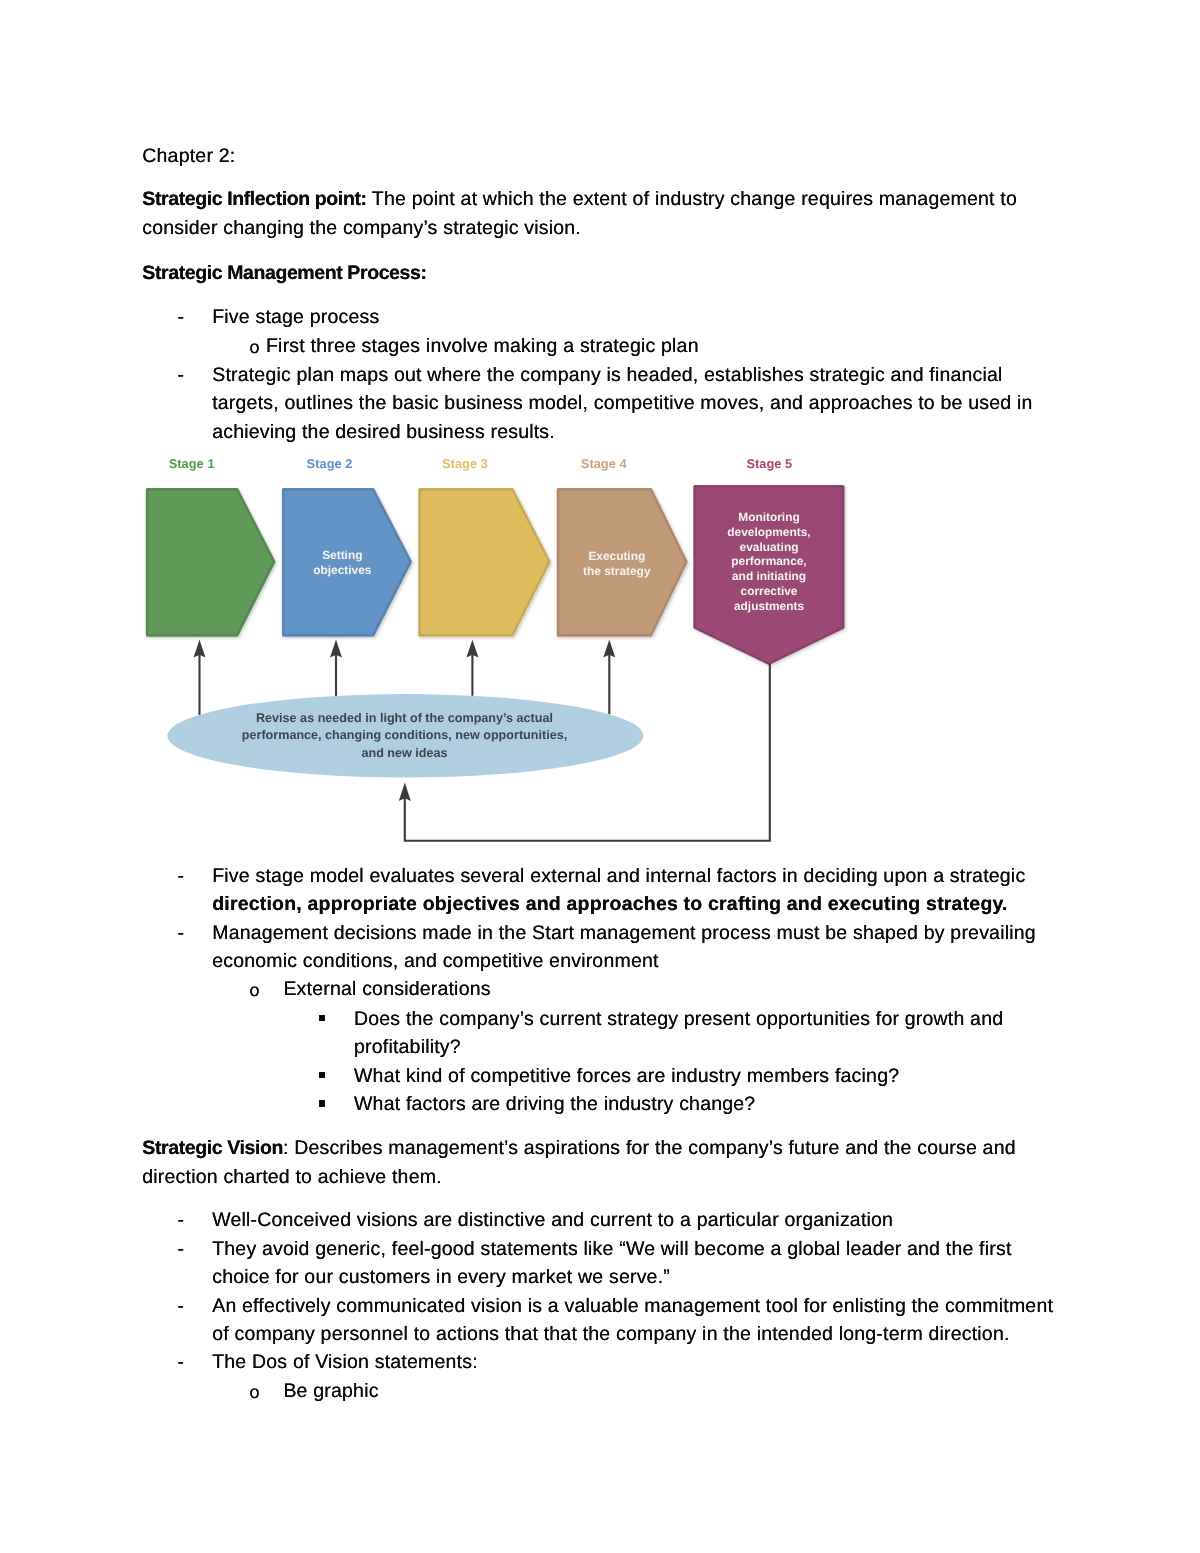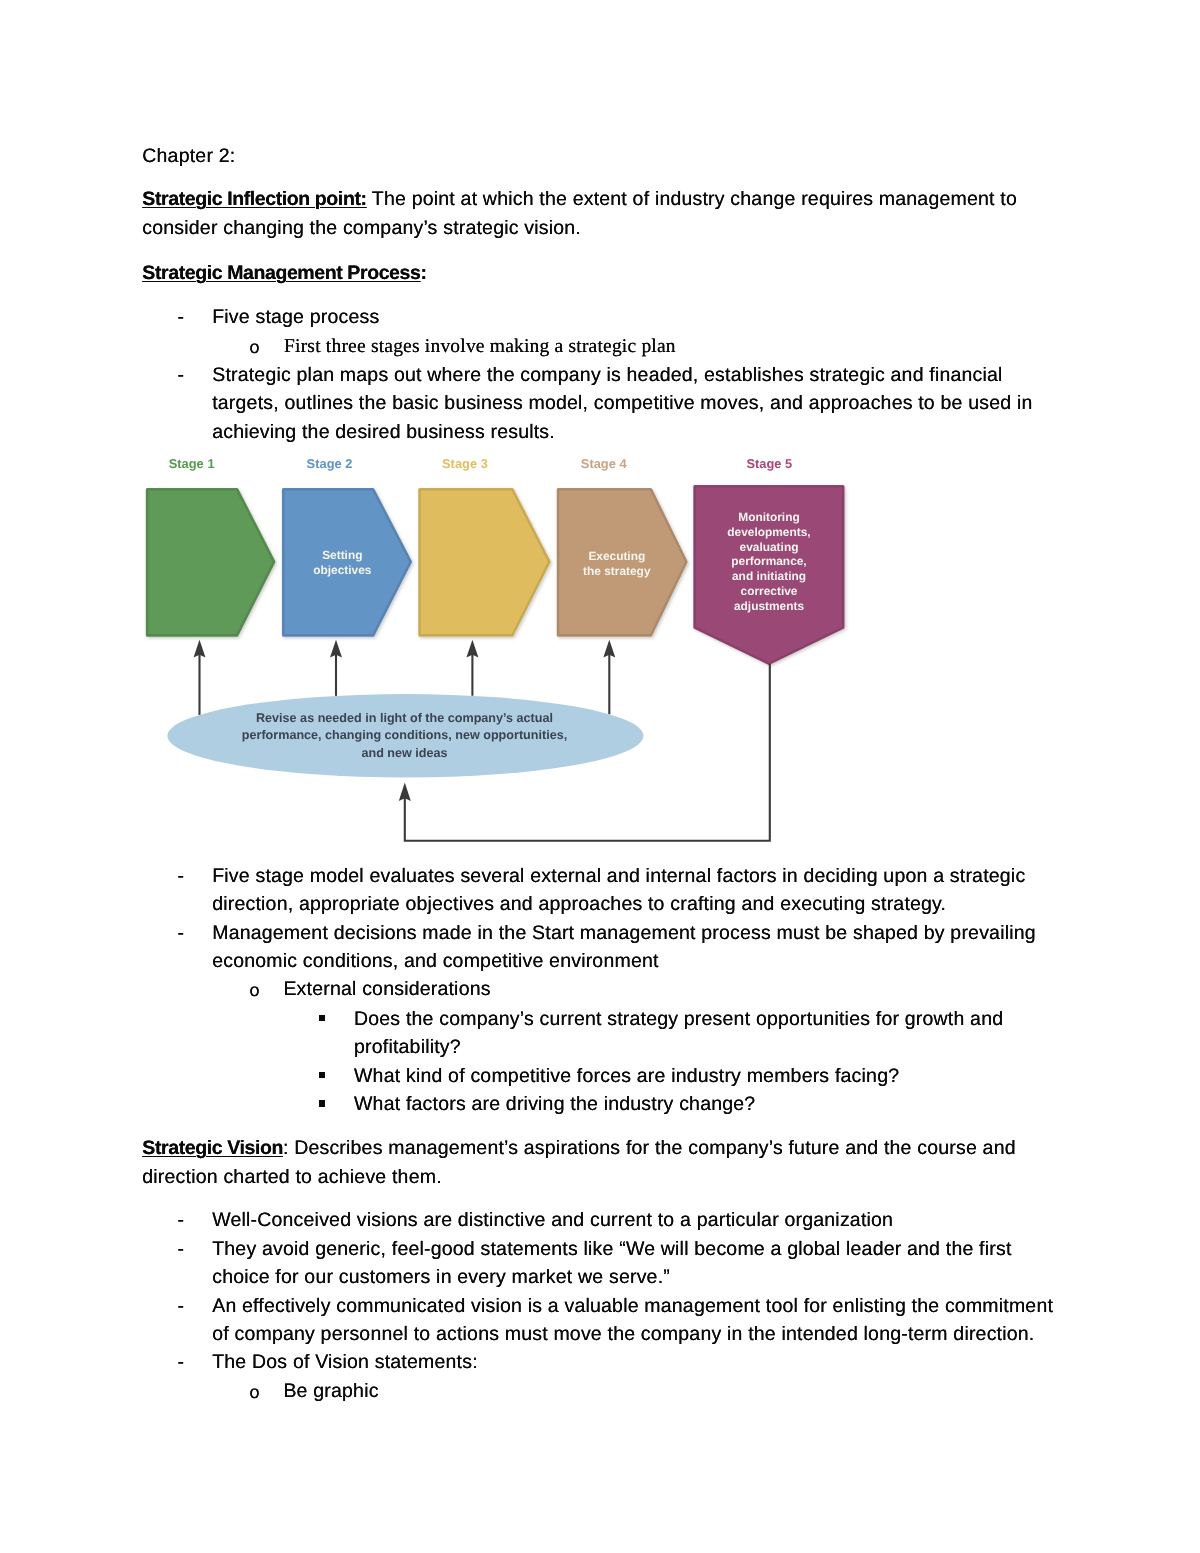--- a/index.html
+++ b/index.html
@@ -6,21 +6,21 @@
   html,body{margin:0;padding:0;background:#ffffff;}
   body{width:1200px;height:1553px;overflow:hidden;
        font-family:"Liberation Sans",sans-serif;color:#000;
        -webkit-font-smoothing:antialiased;text-rendering:geometricPrecision;}
   .page{position:relative;width:1200px;height:1553px;background:#fff;opacity:0.9999;}
 
   
   .ln{position:absolute;font-size:19.5px;line-height:29px;letter-spacing:0.2px;
       white-space:pre;color:#0a0a0a;text-shadow:0 0 0.62px rgba(0,0,0,0.95);}
   .ln.bd{font-weight:bold;letter-spacing:-0.4px;}
-  .ln.bd.u{text-decoration:underline;text-underline-offset:1.8px;
+  .ln.bd.u{text-underline-offset:1.8px;
            text-decoration-thickness:1.1px;}
   .sq{position:absolute;background:#0a0a0a;width:6.5px;height:6.5px;}
   .ln.mk-o{font-size:17.9px;line-height:26.6px;}
 
   
   #figure{position:absolute;left:0;top:0;width:1200px;height:1366px;
           filter:blur(0.55px);}
   #diagram{position:absolute;left:0;top:0;width:1200px;height:1553px;
            pointer-events:none;}
   .stagelabel{position:absolute;font-size:12.8px;font-weight:bold;line-height:0;
@@ -107,29 +107,29 @@
     <div class="ln bd u" style="left:142.3px;top:185.2px;">Strategic Inflection point:</div>
     <div class="ln" style="top:185.2px;left:366.6px;"> The point at which the extent of industry change requires management to</div>
     <div class="ln" style="left:142.3px;top:214px;">consider changing the company’s strategic vision.</div>
 
     <div class="ln bd u" style="left:142.3px;top:258.8px;">Strategic Management Process</div>
     <div class="ln bd" style="top:258.8px;left:420.5px;">:</div>
 
     <div class="ln" style="left:177.5px;top:303px;">-</div>
     <div class="ln" style="left:212.2px;top:303px;">Five stage process</div>
     <div class="ln mk-o" style="left:249.4px;top:333.65px;">o</div>
-    <div class="ln" style="left:284px;top:331.7px;font-family:Liberation Serif, serif;">First three stages involve making a strategic plan</div>
+    <div class="ln" style="left:266px;top:331.7px;">First three stages involve making a strategic plan</div>
     <div class="ln" style="left:177.5px;top:360.7px;">-</div>
     <div class="ln" style="left:212.2px;top:360.7px;">Strategic plan maps out where the company is headed, establishes strategic and financial</div>
     <div class="ln" style="left:212.2px;top:389.2px;">targets, outlines the basic business model, competitive moves, and approaches to be used in</div>
     <div class="ln" style="left:212.2px;top:417.7px;">achieving the desired business results.</div>
 
     <div class="ln" style="left:177.5px;top:861.8px;">-</div>
     <div class="ln" style="left:212.2px;top:861.8px;">Five stage model evaluates several external and internal factors in deciding upon a strategic</div>
-    <div class="ln" style="left:212.2px;top:890.3px;">direction, appropriate objectives and approaches to crafting and executing strategy.</div>
+    <div class="ln" style="left:212.2px;top:890.3px;font-weight:bold;">direction, appropriate objectives and approaches to crafting and executing strategy.</div>
     <div class="ln" style="left:177.5px;top:918.7px;">-</div>
     <div class="ln" style="left:212.2px;top:918.7px;">Management decisions made in the Start management process must be shaped by prevailing</div>
     <div class="ln" style="left:212.2px;top:946.5px;">economic conditions, and competitive environment</div>
     <div class="ln mk-o" style="left:249.4px;top:977.05px;">o</div>
     <div class="ln" style="left:283.4px;top:975.1px;">External considerations</div>
     <div class="sq" style="left:318.6px;top:1014.5px;"></div>
     <div class="ln" style="left:354px;top:1004.6px;">Does the company’s current strategy present opportunities for growth and</div>
     <div class="ln" style="left:354px;top:1033.2px;">profitability?</div>
     <div class="sq" style="left:318.6px;top:1071.6px;"></div>
     <div class="ln" style="left:354px;top:1061.7px;">What kind of competitive forces are industry members facing?</div>
@@ -140,20 +140,20 @@
     <div class="ln" style="top:1134.2px;left:282.9px;">: Describes management’s aspirations for the company’s future and the course and</div>
     <div class="ln" style="left:142.3px;top:1162.7px;">direction charted to achieve them.</div>
 
     <div class="ln" style="left:177.5px;top:1206.4px;">-</div>
     <div class="ln" style="left:212.2px;top:1206.4px;">Well-Conceived visions are distinctive and current to a particular organization</div>
     <div class="ln" style="left:177.5px;top:1234.8px;">-</div>
     <div class="ln" style="left:212.2px;top:1234.8px;">They avoid generic, feel-good statements like “We will become a global leader and the first</div>
     <div class="ln" style="left:212.2px;top:1263.1px;">choice for our customers in every market we serve.”</div>
     <div class="ln" style="left:177.5px;top:1291.8px;">-</div>
     <div class="ln" style="left:212.2px;top:1291.8px;">An effectively communicated vision is a valuable management tool for enlisting the commitment</div>
-    <div class="ln" style="left:212.2px;top:1320.3px;">of company personnel to actions must move the company in the intended long-term direction.</div>
+    <div class="ln" style="left:212.2px;top:1320.3px;">of company personnel to actions that that the company in the intended long-term direction.</div>
     <div class="ln" style="left:177.5px;top:1348.1px;">-</div>
     <div class="ln" style="left:212.2px;top:1348.1px;">The Dos of Vision statements:</div>
     <div class="ln mk-o" style="left:249.4px;top:1378.65px;">o</div>
     <div class="ln" style="left:283.4px;top:1376.7px;">Be graphic</div>
   </div>
 
 </div>
 
 </body></html>

